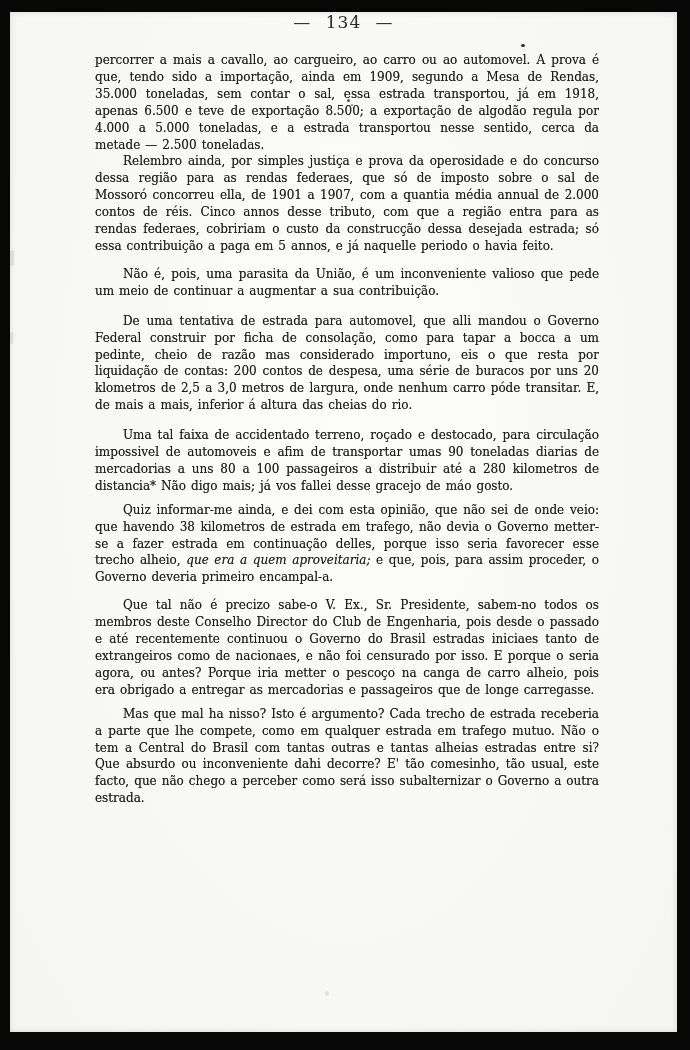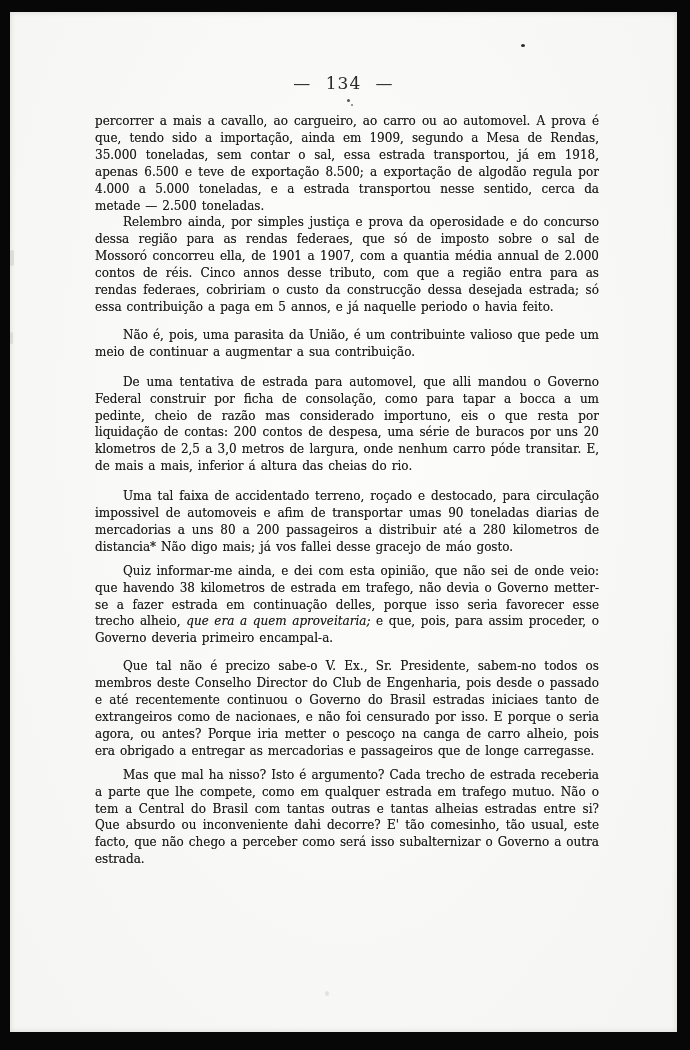--- a/index.html
+++ b/index.html
@@ -22,21 +22,20 @@
     left: 10px;
     top: 12px;
     width: 667px;
     height: 1020px;
     background: #fafaf8;
     background-image:
       radial-gradient(ellipse at 50% 40%, rgba(255,255,255,0.6) 0%, rgba(0,0,0,0.02) 90%);
     box-shadow: inset 0 0 6px rgba(0,0,0,0.12);
   }
   .page-number {
-    margin-top: 61px;
     text-align: center;
     font-size: 17px;
     letter-spacing: 1px;
     color: #2a2a2a;
     word-spacing: 8px;
   }
   .text-block {
     margin: 20px 78px 0 85px;
     font-size: 12px;
     line-height: 16.9px;
@@ -79,25 +78,25 @@
 <div class="scan-frame">
   <div class="page">
 
     <div class="page-number">— 134 —</div>
 
     <div class="text-block">
       <p class="para no-indent">percorrer a mais a cavallo, ao cargueiro, ao carro ou ao automovel. A prova é que, tendo sido a importação, ainda em 1909, segundo a Mesa de Rendas, 35.000 toneladas, sem contar o sal, essa estrada transportou, já em 1918, apenas 6.500 e teve de exportação 8.500; a exportação de algodão regula por 4.000 a 5.000 toneladas, e a estrada transportou nesse sentido, cerca da metade — 2.500 toneladas.</p>
 
       <p class="para">Relembro ainda, por simples justiça e prova da operosidade e do concurso dessa região para as rendas federaes, que só de imposto sobre o sal de Mossoró concorreu ella, de 1901 a 1907, com a quantia média annual de 2.000 contos de réis. Cinco annos desse tributo, com que a região entra para as rendas federaes, cobririam o custo da construcção dessa desejada estrada; só essa contribuição a paga em 5 annos, e já naquelle periodo o havia feito.</p>
 
-      <p class="para gap-m">Não é, pois, uma parasita da União, é um contribuinte valioso que pede um meio de continuar a augmentar a sua contribuição.</p>
+      <p class="para gap-m">Não é, pois, uma parasita da União, é um inconveniente valioso que pede um meio de continuar a augmentar a sua contribuição.</p>
 
       <p class="para gap-xs">De uma tentativa de estrada para automovel, que alli mandou o Governo Federal construir por ficha de consolação, como para tapar a bocca a um pedinte, cheio de razão mas considerado importuno, eis o que resta por liquidação de contas: 200 contos de despesa, uma série de buracos por uns 20 klometros de 2,5 a 3,0 metros de largura, onde nenhum carro póde transitar. E, de mais a mais, inferior á altura das cheias do rio.</p>
 
-      <p class="para gap-xs">Uma tal faixa de accidentado terreno, roçado e destocado, para circulação impossivel de automoveis e afim de transportar umas 90 toneladas diarias de mercadorias a uns 80 a 200 passageiros a distribuir até a 280 kilometros de distancia* Não digo mais; já vos fallei desse gracejo de máo gosto.</p>
+      <p class="para gap-xs">Uma tal faixa de accidentado terreno, roçado e destocado, para circulação impossivel de automoveis e afim de transportar umas 90 toneladas diarias de mercadorias a uns 80 a 100 passageiros a distribuir até a 280 kilometros de distancia* Não digo mais; já vos fallei desse gracejo de máo gosto.</p>
 
       <p class="para gap-s"><span>Quiz informar-me ainda, e dei com esta opinião, que não sei de onde veio: que havendo 38 kilometros de estrada em trafego, não devia o Governo metter-se a fazer estrada em continuação delles, porque isso seria favorecer esse trecho alheio, </span><em>que era a quem aproveitaria;</em><span> e que, pois, para assim proceder, o Governo deveria primeiro encampal-a.</span></p>
 
       <p class="para gap-m">Que tal não é precizo sabe-o V. Ex., Sr. Presidente, sabem-no todos os membros deste Conselho Director do Club de Engenharia, pois desde o passado e até recentemente continuou o Governo do Brasil estradas iniciaes tanto de extrangeiros como de nacionaes, e não foi censurado por isso. E porque o seria agora, ou antes? Porque iria metter o pescoço na canga de carro alheio, pois era obrigado a entregar as mercadorias e passageiros que de longe carregasse.</p>
 
       <p class="para gap-l">Mas que mal ha nisso? Isto é argumento? Cada trecho de estrada receberia a parte que lhe compete, como em qualquer estrada em trafego mutuo. Não o tem a Central do Brasil com tantas outras e tantas alheias estradas entre si? Que absurdo ou inconveniente dahi decorre? E' tão comesinho, tão usual, este facto, que não chego a perceber como será isso subalternizar o Governo a outra estrada.</p>
     </div>
 
     <div class="speck speck-1"></div>
     <div class="speck speck-2"></div>

